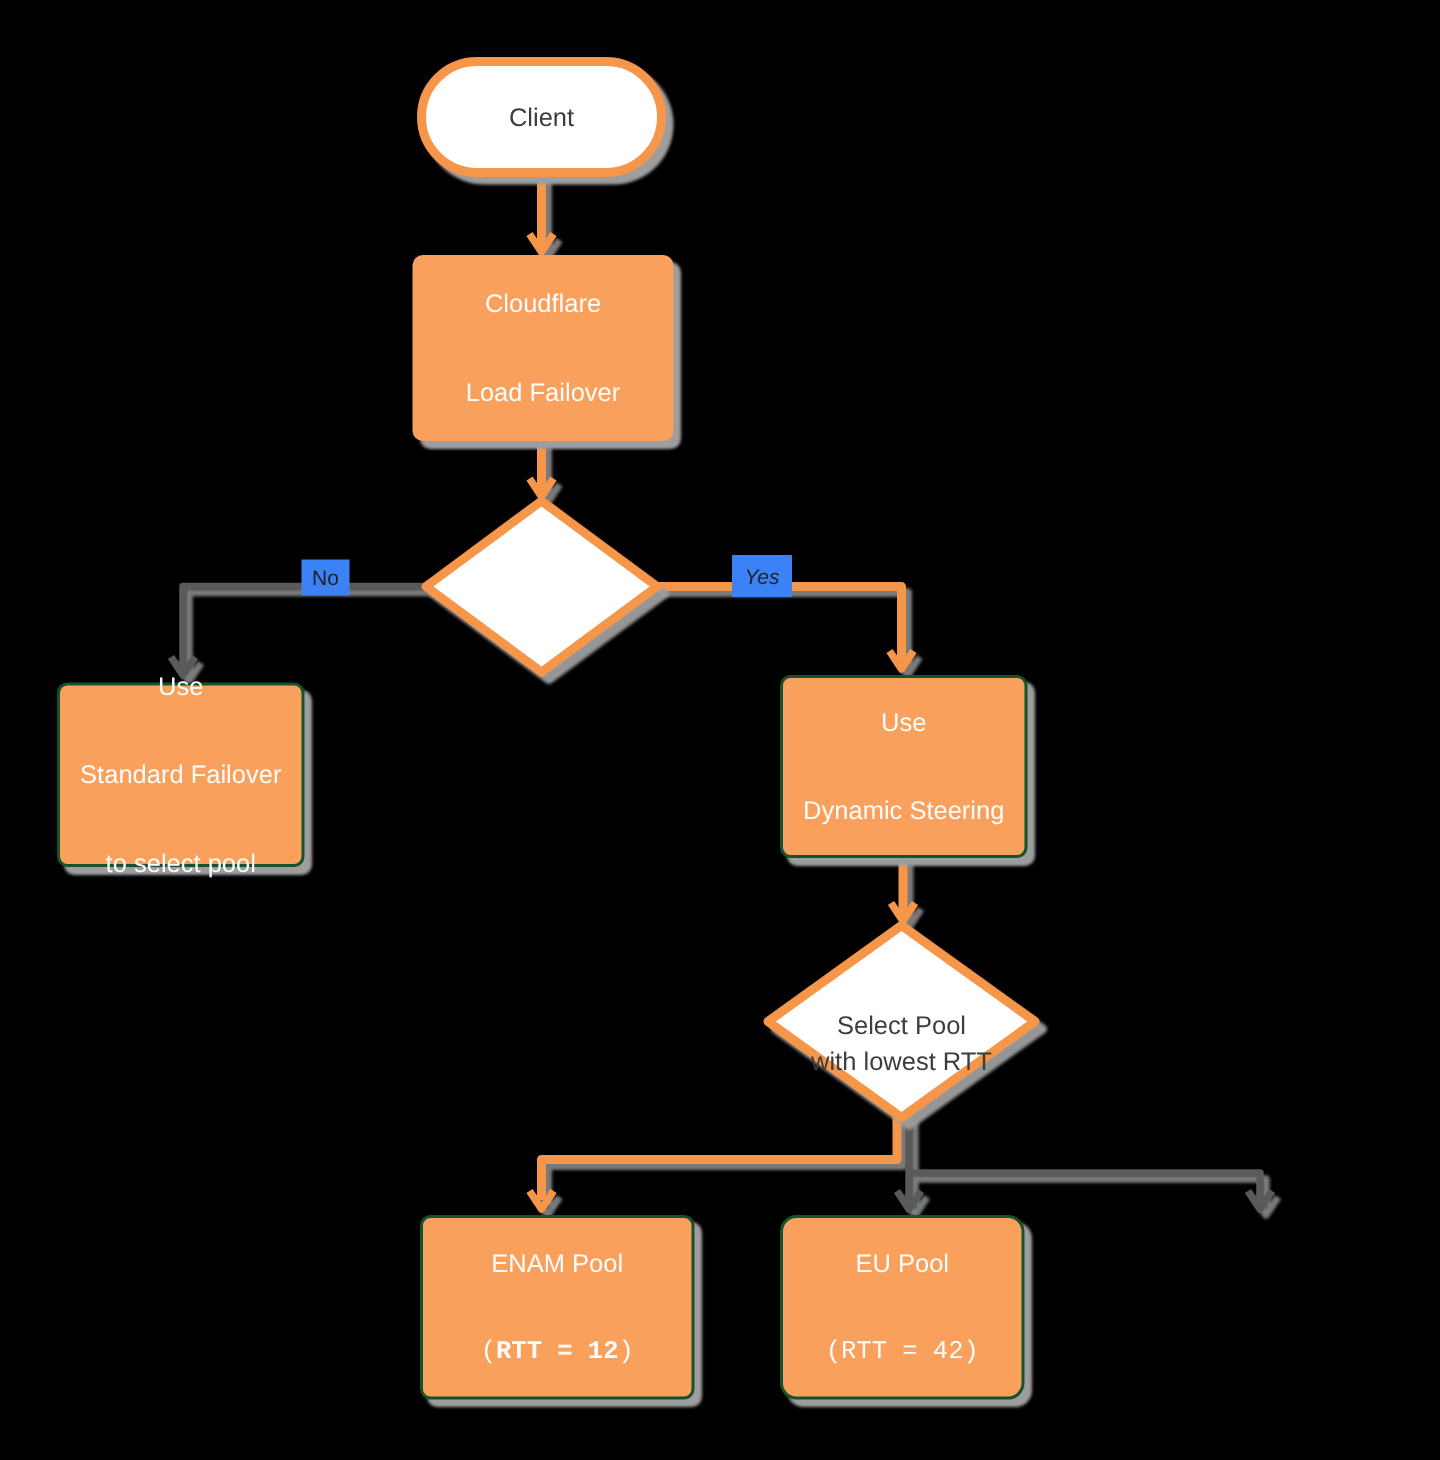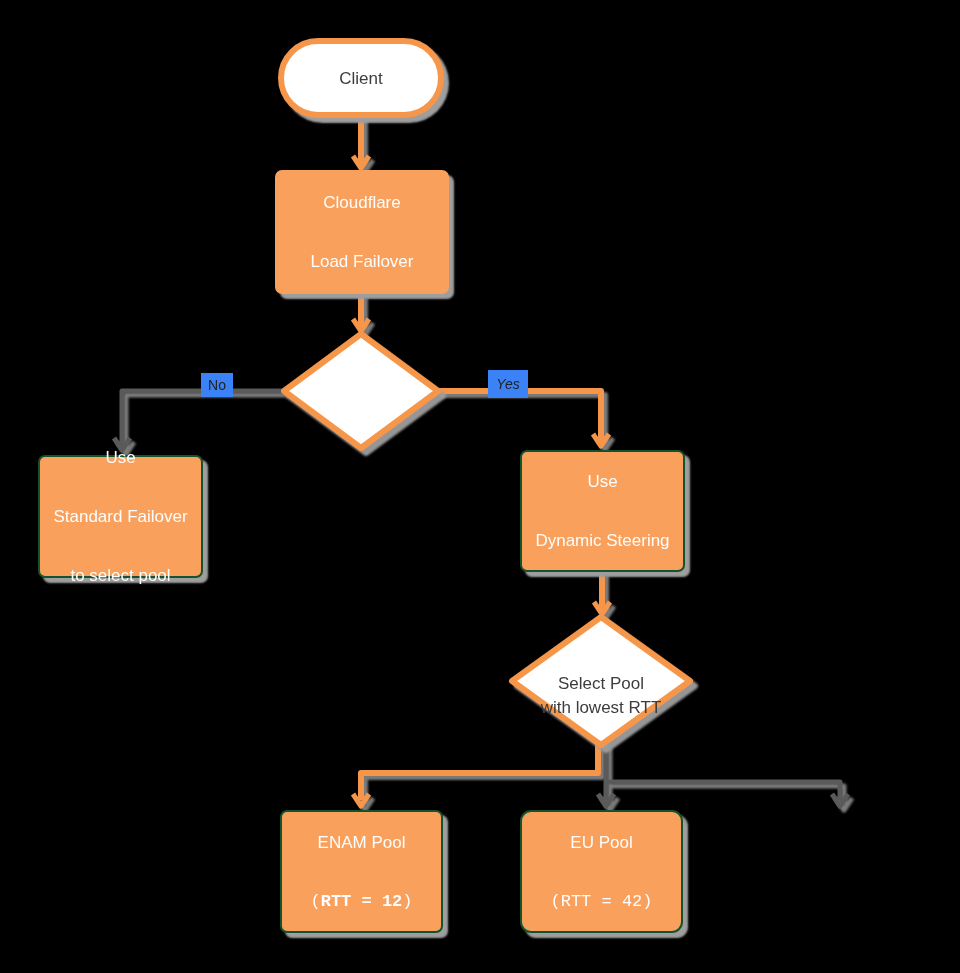--- a/index.html
+++ b/index.html
@@ -110,21 +110,21 @@
   <div class="node orange-box white-border" style="left:520px;top:450px;width:165px;height:122px;">
     <span>Use</span>
     <span>Dynamic Steering</span>
   </div>
 
   <div class="diamond-label" style="left:511px;top:672px;width:180px;">
     <span>Select Pool</span>
     <span>with lowest RTT</span>
   </div>
 
-  <div class="node orange-box white-border" style="left:280px;top:810px;width:163px;height:123px;">
+  <div class="node orange-box white-border" style="left:280px;top:810px;width:183px;height:123px;">
     <span>ENAM Pool</span>
     <span class="pool-line2"><span>(</span><b>RTT = 12</b><span>)</span></span>
   </div>
 
   <div class="node orange-box white-border" style="left:520px;top:810px;width:163px;height:123px;border-radius:11px;">
     <span>EU Pool</span>
     <span class="pool-line2"><span>(</span><span>RTT = 42</span><span>)</span></span>
   </div>
 
 

